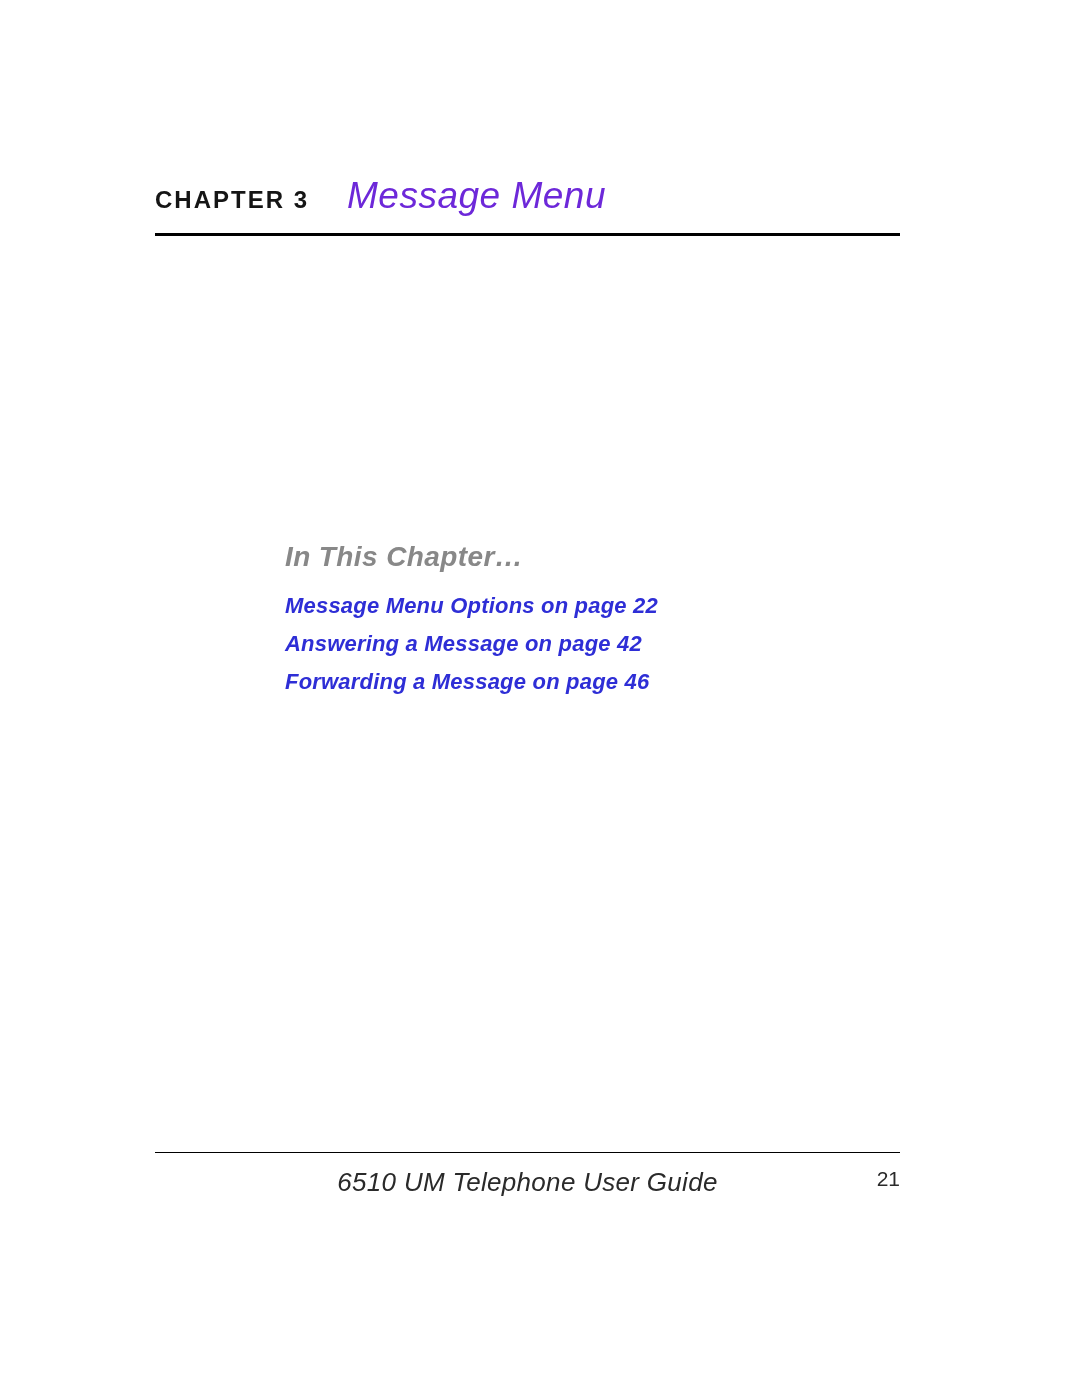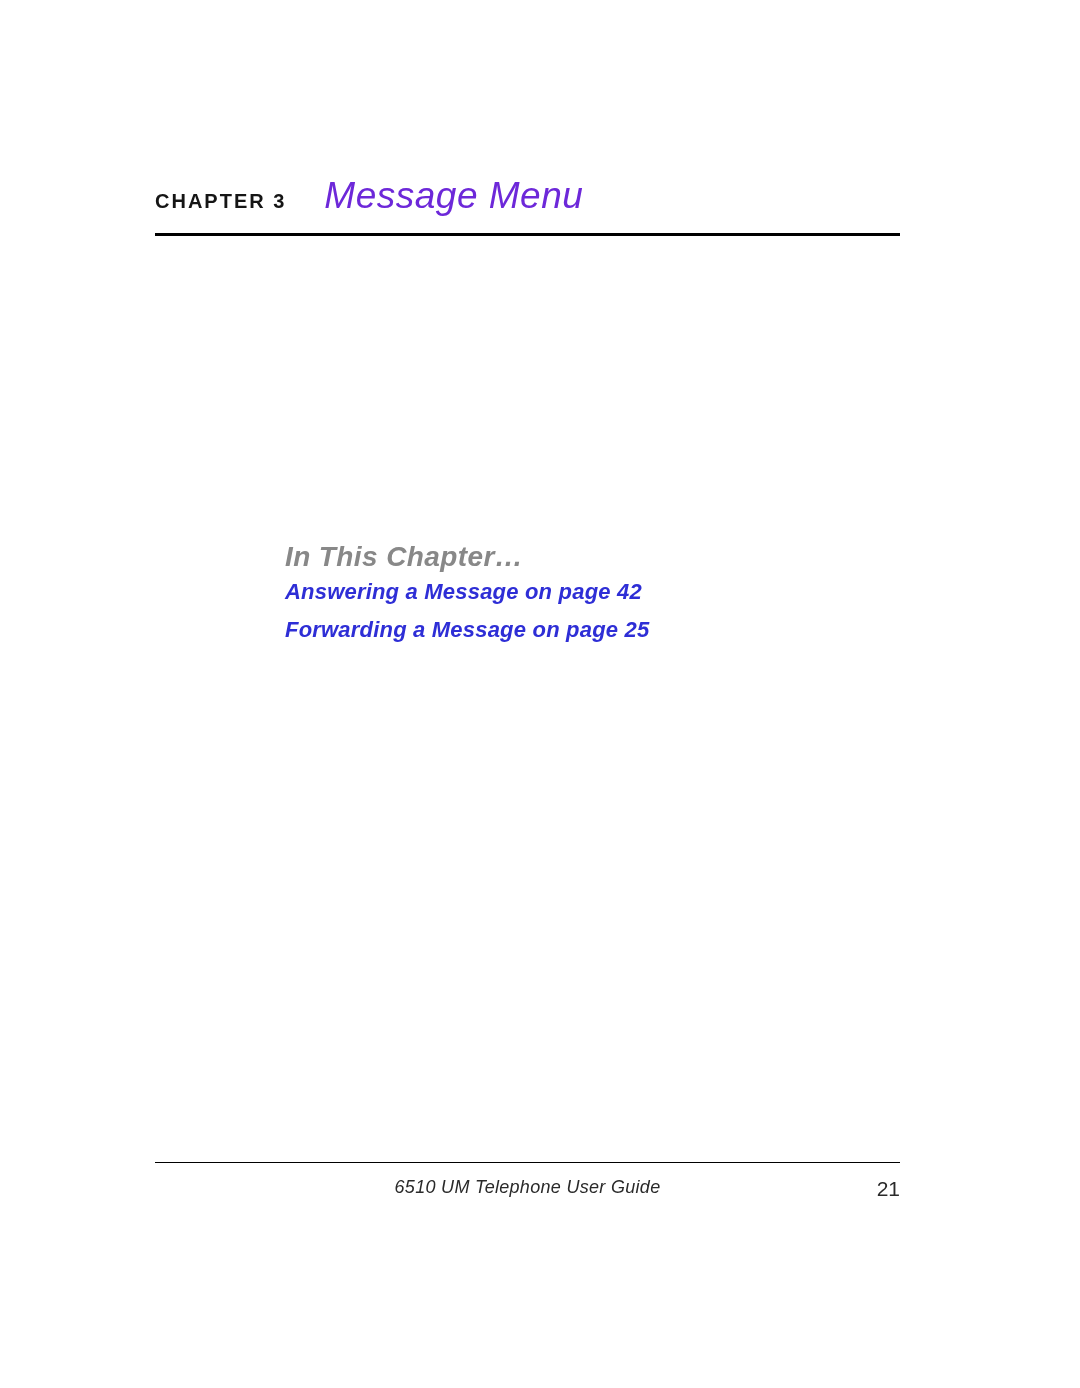--- a/index.html
+++ b/index.html
@@ -10,21 +10,21 @@
     height: 1388px;
     padding: 175px 180px 0 155px;
   }
   .header-row {
     display: flex;
     align-items: baseline;
     gap: 38px;
     padding-bottom: 12px;
   }
   .chapter-label {
-    font-size: 20px;
+    font-size: 24px;
     font-weight: 700;
     letter-spacing: 2px;
     color: #151515;
   }
   .chapter-title {
     font-size: 37px;
     font-style: italic;
     font-weight: 500;
     color: #6d28d9;
     letter-spacing: 0.5px;
@@ -38,20 +38,21 @@
   .body-block {
     margin-top: 305px;
     margin-left: 130px;
   }
   .section-heading {
     font-size: 28px;
     font-style: italic;
     font-weight: 600;
     color: #888888;
     letter-spacing: 0.4px;
+    margin-bottom: 14px;
   }
   .toc-link {
     display: block;
     font-size: 22px;
     font-style: italic;
     font-weight: 700;
     color: #2e2ed6;
     letter-spacing: 0.2px;
     line-height: 1.72;
     text-decoration: none;
@@ -69,21 +70,21 @@
     width: 100%;
   }
   .footer-row {
     display: flex;
     justify-content: space-between;
     align-items: baseline;
     margin-top: 14px;
   }
   .footer-title {
     margin: 0 auto;
-    font-size: 18px;
+    font-size: 26px;
     font-style: italic;
     color: #2a2a2a;
     letter-spacing: 0.3px;
   }
   .page-number {
     font-size: 21px;
     color: #2a2a2a;
     position: absolute;
     right: 0;
   }
@@ -94,22 +95,23 @@
 <div class="page">
 
   <div class="header-row">
     <span class="chapter-label">CHAPTER 3</span>
     <span class="chapter-title">Message Menu</span>
   </div>
   <div class="rule-thick"></div>
 
   <div class="body-block">
     <div class="section-heading">In This Chapter…</div>
+    <a class="toc-link">Message Menu Options on page  22</a>
     <a class="toc-link">Answering a Message on page  42</a>
-    <a class="toc-link">Forwarding a Message on page  25</a>
+    <a class="toc-link">Forwarding a Message on page  46</a>
   </div>
 
   <div class="footer">
     <div class="rule-thin"></div>
     <div class="footer-row">
       <span class="footer-title">6510 UM Telephone User Guide</span>
       <span class="page-number">21</span>
     </div>
   </div>
 

